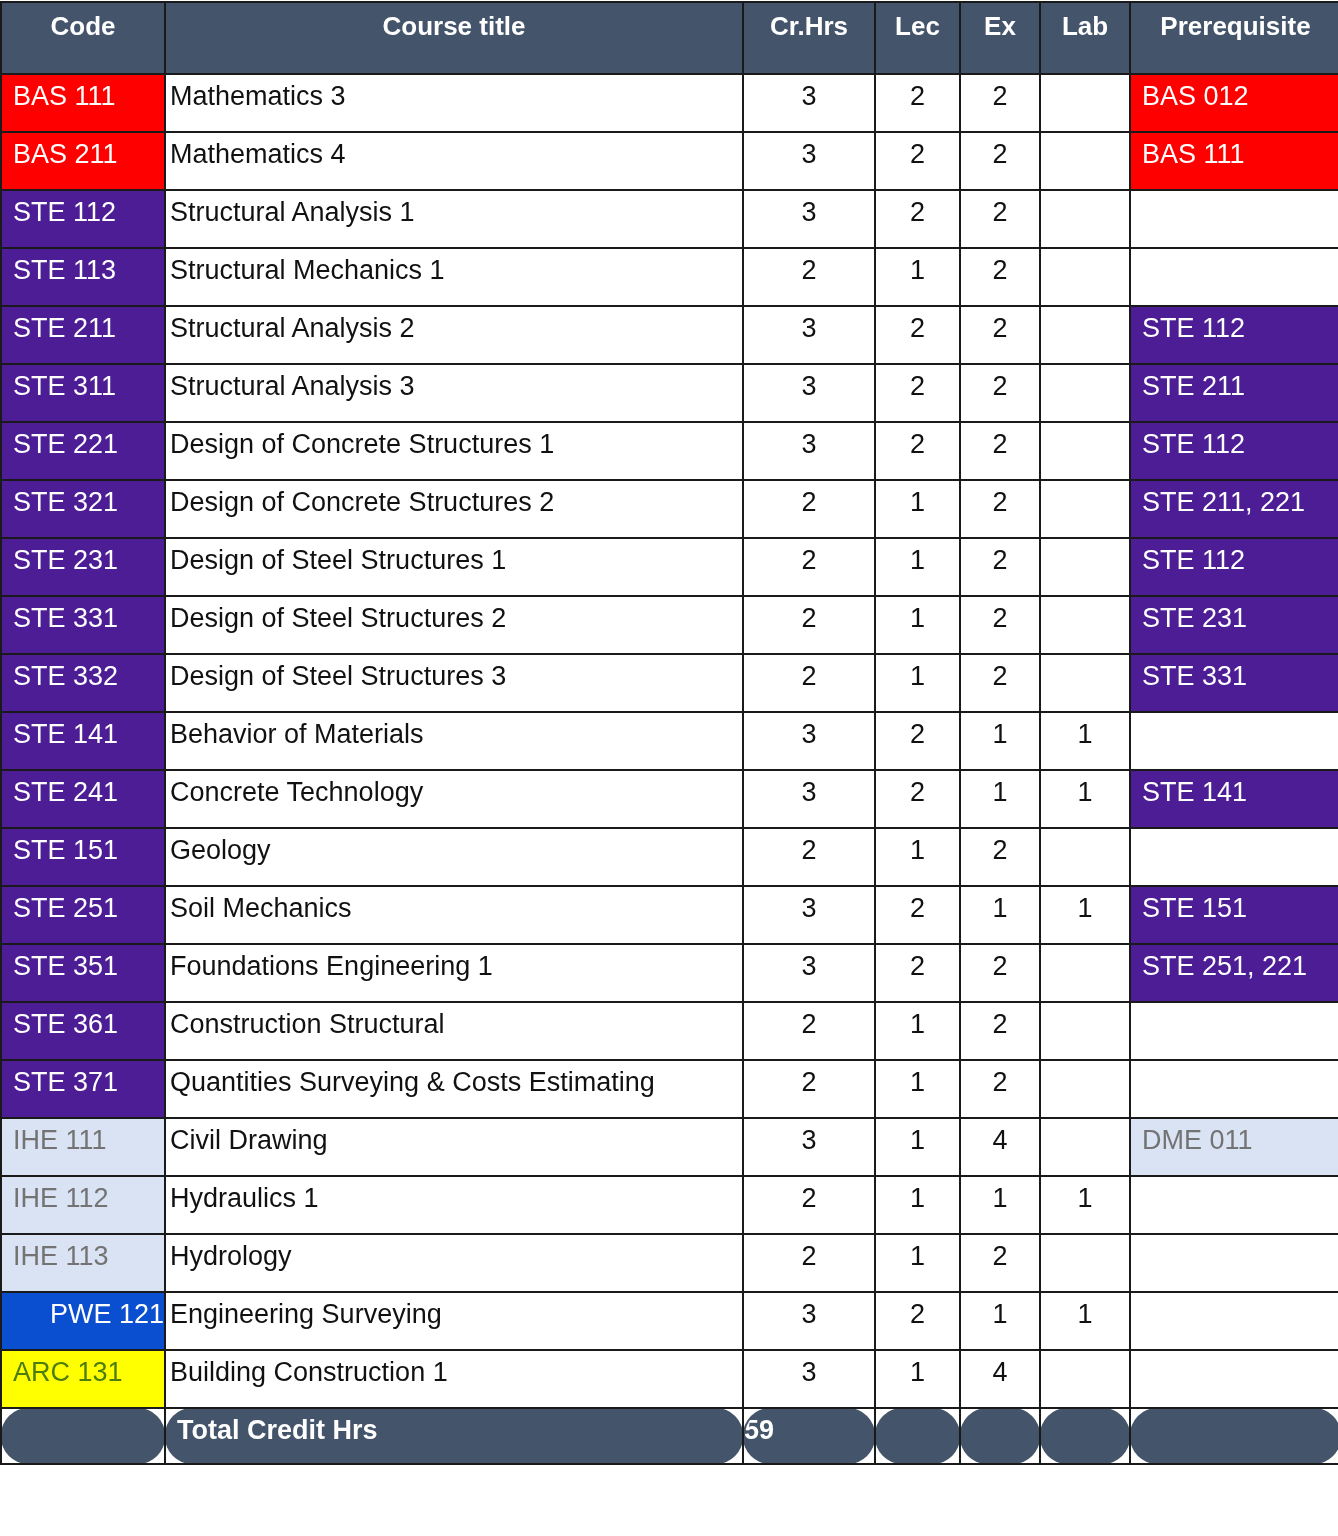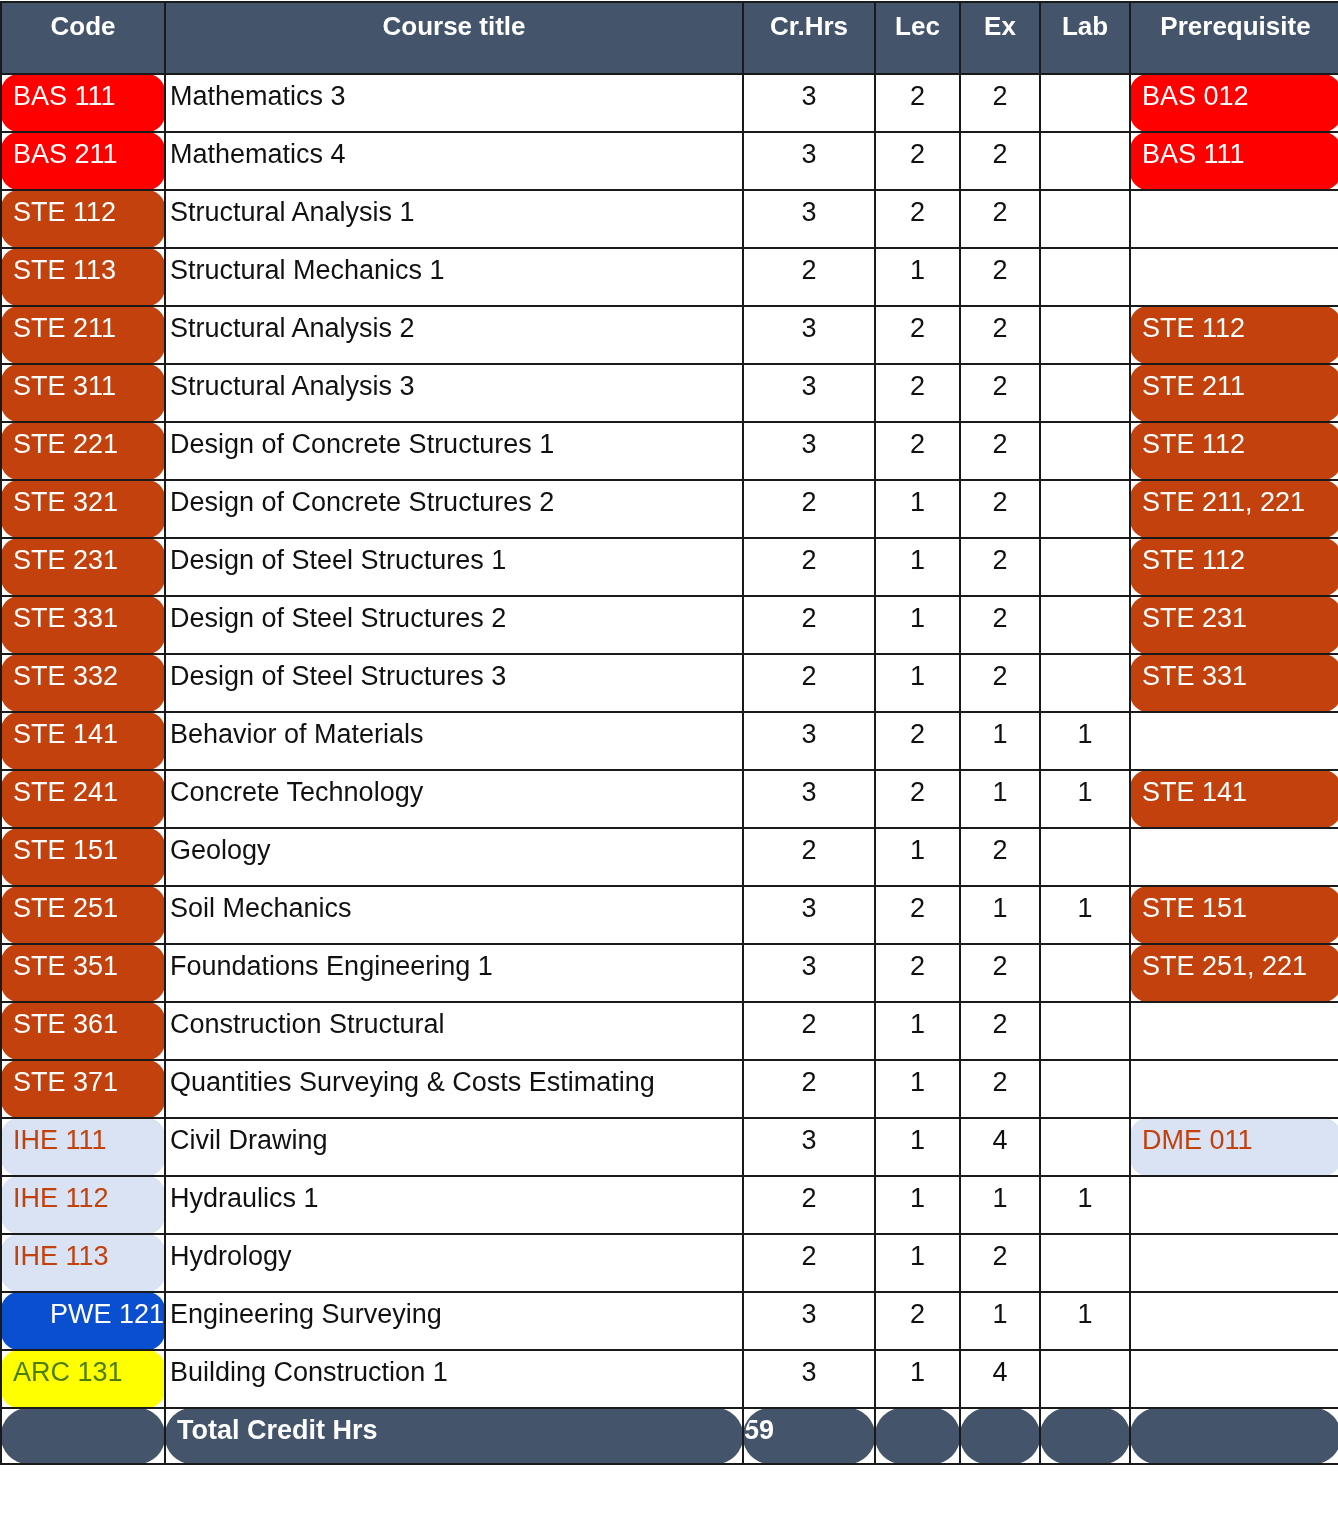--- a/index.html
+++ b/index.html
@@ -32,26 +32,26 @@
   thead th {
     background: #44546a;
     color: #ffffff;
     font-weight: bold;
     text-align: center;
     vertical-align: top;
     padding-top: 8px;
     height: 72px;
     font-size: 26px;
   }
-  td.code, td.pre { padding-left: 11px; padding-top: 6px; border-radius: 18px; }
+  td.code, td.pre { padding-left: 11px; padding-top: 6px; }
   td.title { padding-left: 4px; padding-top: 6px; background: #fff; }
   td.num { text-align: center; padding-top: 6px; background: #fff; }
   .red { background: #ff0000; color: #ffffff; }
-  .navy { background: #c2410c; color: #ffffff; }
-  .pale { background: #dae3f3; color: #c2410c; }
+  .navy { background: #4c1d95; color: #ffffff; }
+  .pale { background: #dae3f3; color: #737373; }
   .blue { background: #0b4fd1; color: #ffffff; text-align: right; }
   .yellow { background: #ffff00; color: #4d7c0f; }
   .white { background: #ffffff; }
   tfoot td {
     background: #44546a;
     color: #ffffff;
     font-weight: bold;
     height: 56px;
     padding-top: 6px;
     border-radius: 27px;

